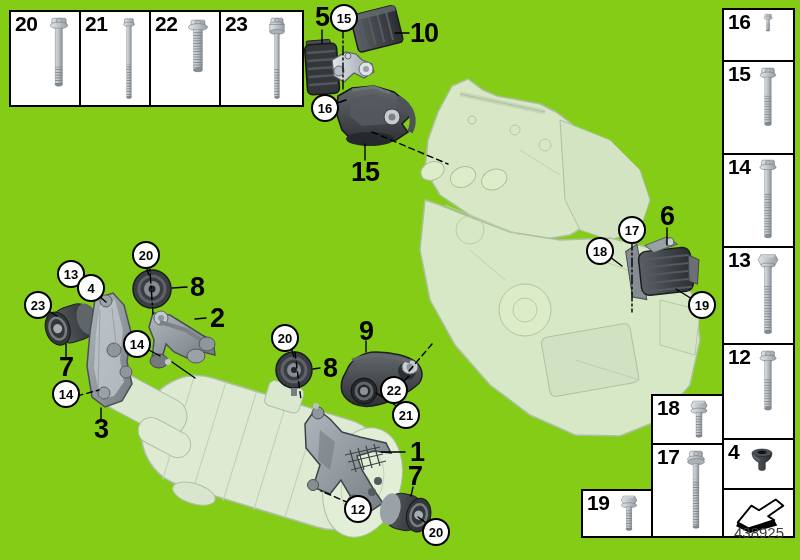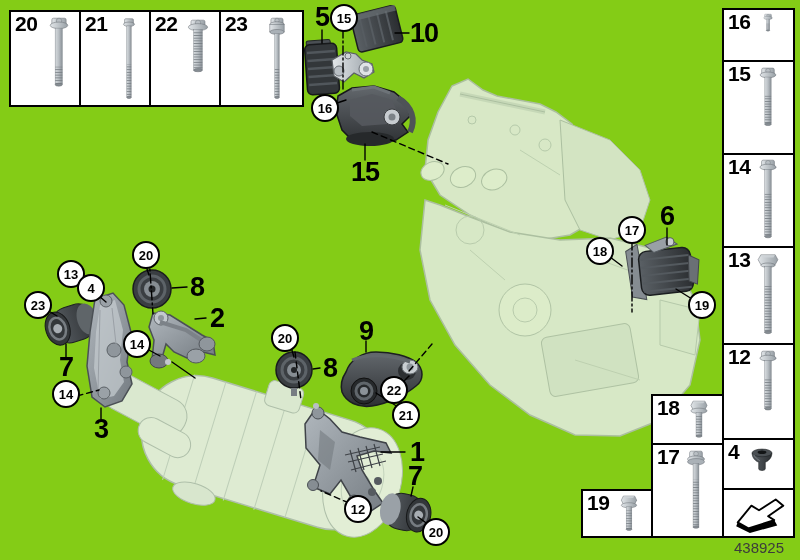--- a/index.html
+++ b/index.html
@@ -7,21 +7,21 @@
          font-family:"Liberation Sans",sans-serif;color:#000;}
   #art{position:absolute;left:0;top:0;z-index:1;}
   .pbox{position:absolute;border:2px solid #000;background:#fff;box-sizing:border-box;z-index:2;}
   .pbox .num{position:absolute;top:0;left:4px;font-size:21px;font-weight:bold;letter-spacing:-0.5px;}
   .pbox svg.fast{position:absolute;}
   .co{position:absolute;transform:translate(-50%,-50%);width:24px;height:24px;border:2px solid #000;
       border-radius:50%;background:#fff;display:flex;align-items:center;justify-content:center;
       font-size:13px;font-weight:bold;z-index:3;line-height:1;}
   .pl{position:absolute;transform:translate(-50%,-50%);font-size:27px;font-weight:bold;z-index:3;
       letter-spacing:-1px;line-height:1;}
-  .docnum{position:absolute;left:720px;top:539px;width:78px;text-align:center;font-size:15px;
+  .docnum{position:absolute;left:720px;top:524px;width:78px;text-align:center;font-size:15px;
           color:#3c3c3c;z-index:2;}
 </style>
 </head>
 <body>
 
 <div class="stage">
 
 <svg id="art" width="800" height="560" viewBox="0 0 800 560">
   <defs>
     <linearGradient id="gMetal" x1="0" y1="0" x2="1" y2="0">

